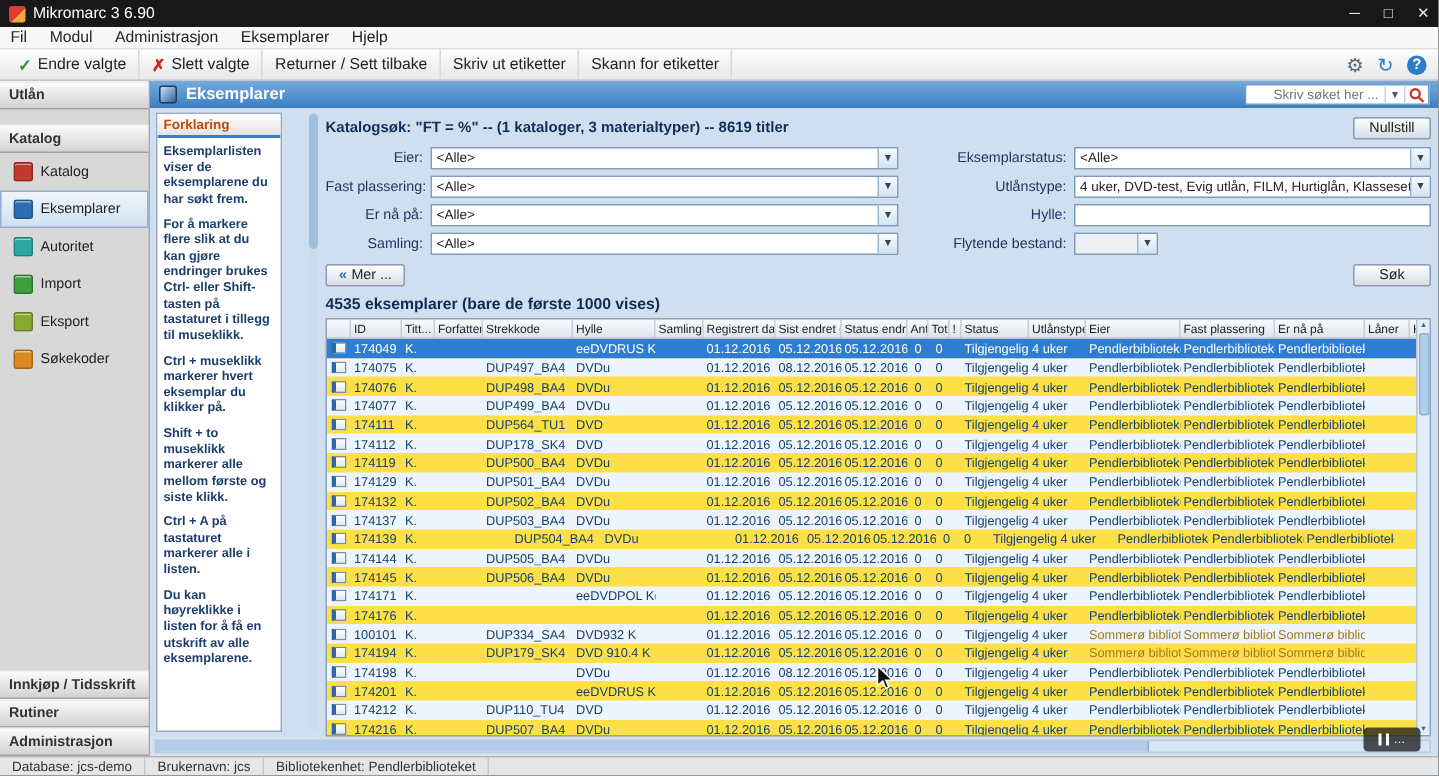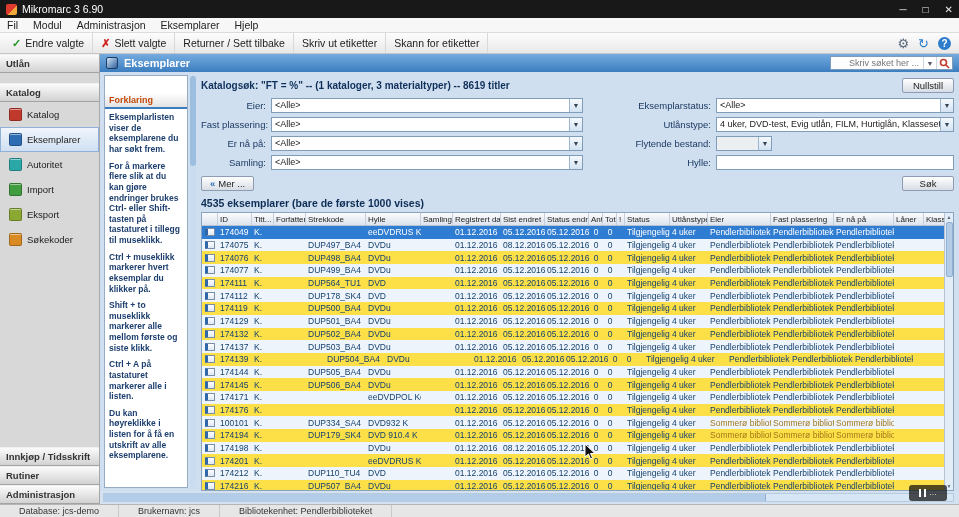--- a/index.html
+++ b/index.html
@@ -47,21 +47,21 @@
   .panel-hicon { width:12px; height:12px; background:linear-gradient(135deg,#cfe3f5,#2f5f9e); border:1px solid #1d3c63; border-radius:2px; }
   .panel-title { color:#fff; font-weight:bold; font-size:11px; }
   .header-search { margin-left:auto; display:flex; align-items:center; background:#fff; border:1px solid #7d9cbd; height:14px; }
   .header-search input { border:0; outline:none; width:92px; font-size:9px; padding:0 4px; color:#444; font-family:inherit;text-align:right; }
   .search-dd { width:13px; height:100%; display:flex; align-items:center; justify-content:center; font-size:7px; color:#556; border-left:1px solid #ccd6e0; cursor:default; }
   .search-mag { width:16px; height:100%; display:flex; align-items:center; justify-content:center; border-left:1px solid #ccd6e0; cursor:default; }
 
   .panel-body { flex:1; display:flex; background:#cfdfef; min-height:0; }
 
   
-  .explain { width:84px; margin:3px 0 3px 4px; background:#fff; border:1px solid #97abc2; display:flex; flex-direction:column; overflow:hidden;justify-content:center; }
+  .explain { width:84px; margin:3px 16px 3px 4px; background:#fff; border:1px solid #97abc2; display:flex; flex-direction:column; overflow:hidden; }
   .explain-header { background:linear-gradient(#ffffff,#e3e3e3); color:#c2490b; font-weight:bold; font-size:9px; padding:2px 4px; border-bottom:2px solid #3c7ec0; }
   .explain-body { padding:3px 4px; color:#1c3e6e; font-weight:bold; font-size:8.5px; line-height:1.25; overflow:hidden; }
   .explain-body p { margin:0 0 6px 0; }
   .explain-scroll { width:6px; margin:3px 2px 3px 2px; background:#cadcf0; border-radius:3px; position:relative; }
   .explain-scroll .thumb { position:absolute; top:1px; left:0; width:6px; height:90px; background:#9dbede; border-radius:3px; }
 
   
   .content { flex:1; margin:3px 5px 0 3px; display:flex; flex-direction:column; min-width:0; font-size:9.5px; color:#17355f; }
   .query-row { display:flex; align-items:center; height:20px; }
   .query { font-weight:bold; font-size:10px; color:#10305c; white-space:nowrap; overflow:hidden; }
@@ -110,21 +110,21 @@
   .vscroll { width:9px; flex:0 0 auto; background:#e3edf7; border-left:1px solid #b7c2d2; display:flex; flex-direction:column; align-items:center; font-size:5px; color:#567; }
   .vscroll .varrow { height:8px; display:flex; align-items:center; }
   .vscroll .vthumb { width:7px; height:55px; background:#b3cce8; border:1px solid #8fb0d4; border-radius:2px; margin-top:1px; }
   .vscroll .vfill { flex:1; }
 
   .hscroll { height:9px; margin:2px 5px 2px 3px; background:#d7e6f5; border:1px solid #b7cbe0; position:relative; flex:0 0 auto; }
   .hscroll .hthumb { position:absolute; left:0; top:0; height:100%; width:78%; background:#b3cce8; border-right:1px solid #8fb0d4; }
 
   
   .statusbar { height:13px; background:#e6e6e6; border-top:1px solid #b5b5b5; display:flex; align-items:stretch; font-size:9px; color:#333; }
-  .status-cell { padding:0 19px; border-right:1px solid #c9c9c9; display:flex; align-items:center; white-space:nowrap; }
+  .status-cell { padding:0 8px; border-right:1px solid #c9c9c9; display:flex; align-items:center; white-space:nowrap; }
 
   
   .rec-overlay { position:absolute; right:12px; bottom:16px; width:38px; height:16px; background:rgba(15,15,15,.72); border-radius:3px; display:flex; align-items:center; justify-content:center; gap:3px; z-index:50; }
   .rec-overlay .bar { width:2px; height:8px; background:#fff; }
   .rec-overlay .dots { color:#fff; font-size:8px; line-height:8px; }
   .cursor { position:absolute; left:584px; top:443px; z-index:60; pointer-events:none; }
 </style>
 </head>
 <body>
 
@@ -292,29 +292,29 @@
                   </div>
                 </div>
                 <div class="frow">
                   <span class="flabel">Utlånstype:</span>
                   <div class="combo">
                     <span class="val">4 uker, DVD-test, Evig utlån, FILM, Hurtiglån, Klassesett, L2, L3, L4, Læremidler, L</span>
                     <span class="arr">▼</span>
                   </div>
                 </div>
                 <div class="frow">
+                  <span class="flabel">Hylle:</span>
+                  <input class="ftext" style="">
+                </div>
+                <div class="frow">
                   <span class="flabel">Flytende bestand:</span>
                   <div class="combo small">
                     <span class="val"></span>
                     <span class="arr">▼</span>
                   </div>
-                </div>
-                <div class="frow">
-                  <span class="flabel">Hylle:</span>
-                  <input class="ftext" style="">
                 </div>
               </div>
           </div>
 
           <div class="actions-row">
             <button class="btn more"><span class="chev">«</span><span>Mer ...</span></button>
             <button class="btn sok">Søk</button>
           </div>
 
           <div class="results-heading">4535 eksemplarer (bare de første 1000 vises)</div>

